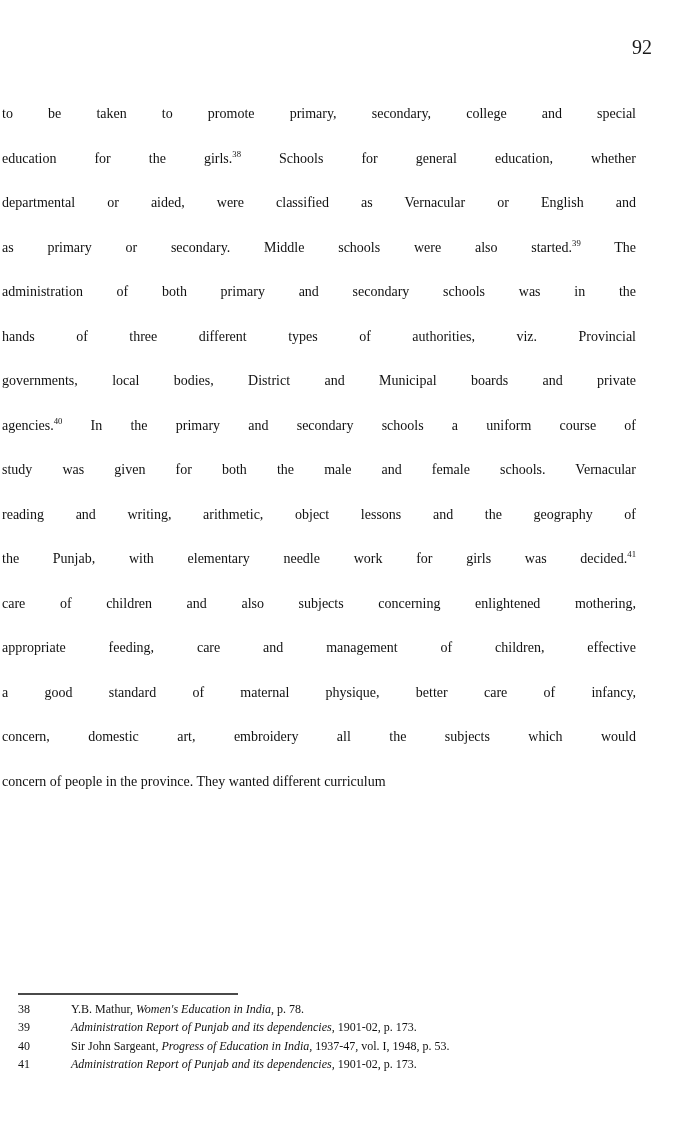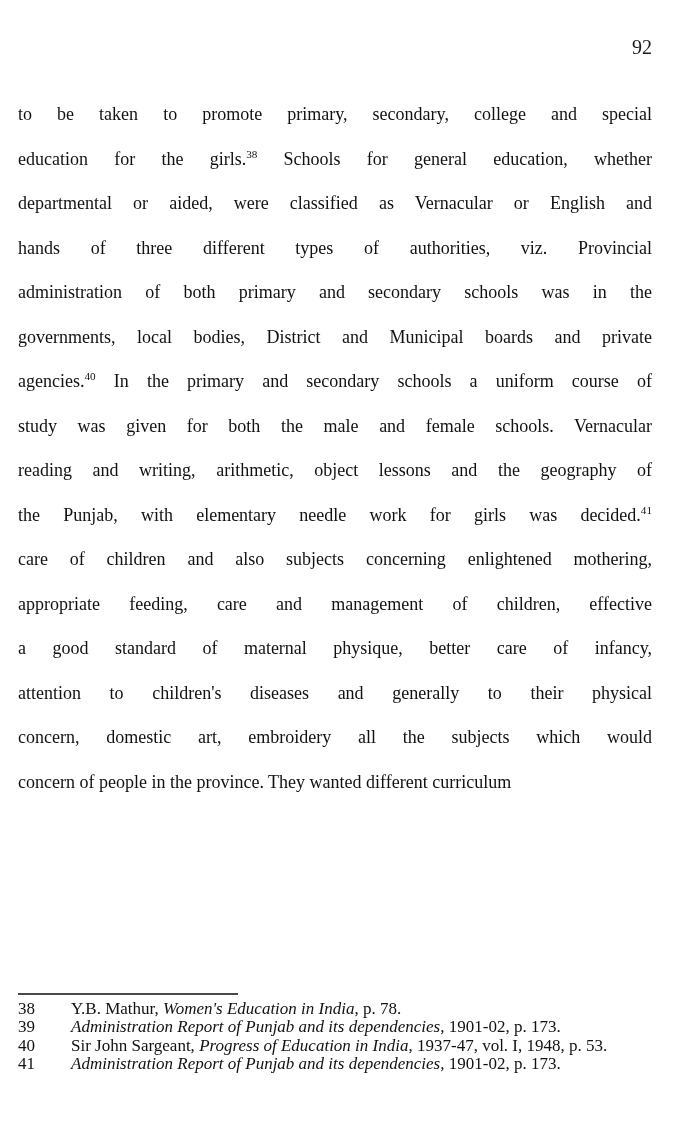--- a/index.html
+++ b/index.html
@@ -29,24 +29,24 @@
     top: 22px;
     left: 0;
     width: 652px;
     text-align: right;
     font-size: 20px;
     line-height: 26px;
     color: #1a1a1a;
   }
   .body-text {
     position: absolute;
-    left: 18px;
+    left: 2px;
     top: 80px;
     width: 634px;
-    font-size: 18px;
+    font-size: 14px;
     line-height: 44.5px;
     text-align: justify;
     color: #111111;
   }
   .body-text .line {
     display: block;
     text-align: justify;
     text-align-last: justify;
     white-space: normal;
   }
@@ -65,21 +65,21 @@
     top: 981px;
     width: 220px;
     height: 0;
     border-top: 2px solid #4a4a4a;
   }
   .footnotes {
     position: absolute;
     left: 18px;
     top: 988px;
     width: 660px;
-    font-size: 17px;
+    font-size: 12px;
     line-height: 18.3px;
     color: #111111;
   }
   .footnote {
     display: block;
     white-space: nowrap;
   }
   .fn-num {
     display: inline-block;
     width: 53px;
@@ -96,31 +96,31 @@
 <body>
 
 <div class="page">
 
   <div class="page-number">92</div>
 
   <div class="body-text">
       <span class="line">to be taken to promote primary, secondary, college and special</span>
       <span class="line">education for the girls.<sup>38</sup>  Schools for general education, whether</span>
       <span class="line">departmental or aided, were classified as Vernacular or English and</span>
+      <span class="line">as primary or secondary.   Middle schools were also started.<sup>39</sup>  The</span>
+      <span class="line">administration of both primary and secondary schools was in the</span>
       <span class="line">hands of three different types of authorities, viz. Provincial</span>
-      <span class="line">administration of both primary and secondary schools was in the</span>
       <span class="line">governments, local bodies, District and Municipal boards and private</span>
       <span class="line">agencies.<sup>40</sup> In the primary and secondary schools a uniform course of</span>
       <span class="line">study was given for both the male and female schools.  Vernacular</span>
       <span class="line">reading and writing, arithmetic, object lessons and the geography of</span>
       <span class="line">the Punjab, with elementary needle work for girls was decided.<sup>41</sup></span>
       <span class="line">care of children and also subjects concerning enlightened mothering,</span>
       <span class="line">appropriate feeding, care and management of children, effective</span>
       <span class="line">a good standard of maternal physique, better care of infancy,</span>
-      <span class="line">attention to children's diseases and generally to their physical</span>
       <span class="line">concern, domestic art, embroidery all the subjects which would</span>
       <span class="line last">concern of people in the province.  They wanted different curriculum</span>
     </div>
 
   <div class="fn-sep"></div>
 
   <div class="footnotes">
       <div class="footnote"><span class="fn-num">38</span><span class="fn-text">Y.B. Mathur, <i>Women's Education in India</i>, p. 78.</span></div>
       <div class="footnote"><span class="fn-num">39</span><span class="fn-text"><i>Administration Report of Punjab and its dependencies</i>, 1901-02, p. 173.</span></div>
       <div class="footnote"><span class="fn-num">40</span><span class="fn-text">Sir John Sargeant, <i>Progress of Education in India</i>, 1937-47, vol. I, 1948, p. 53.</span></div>

